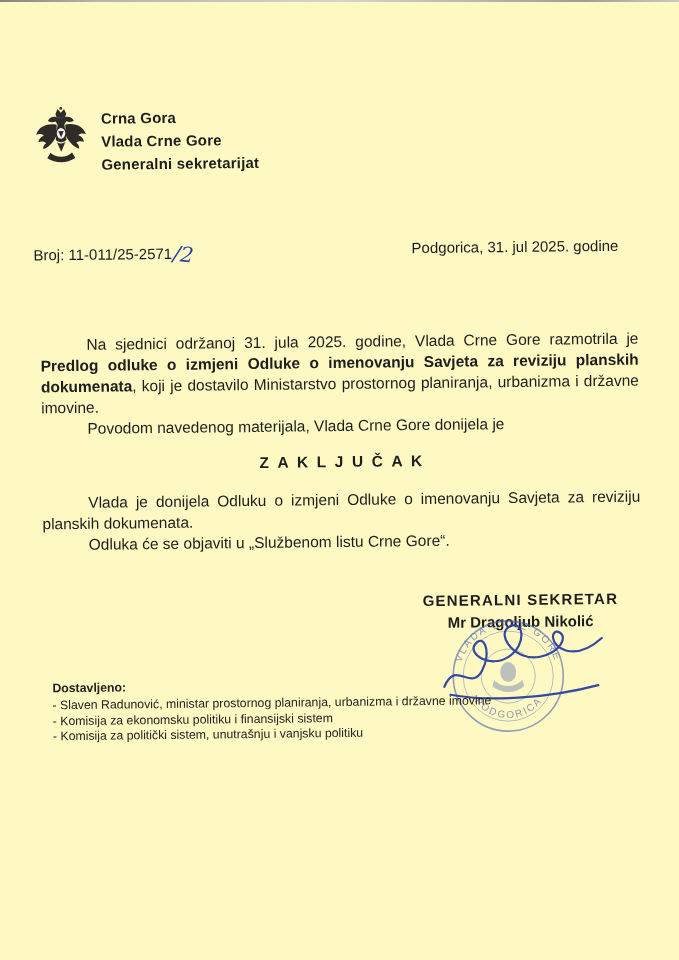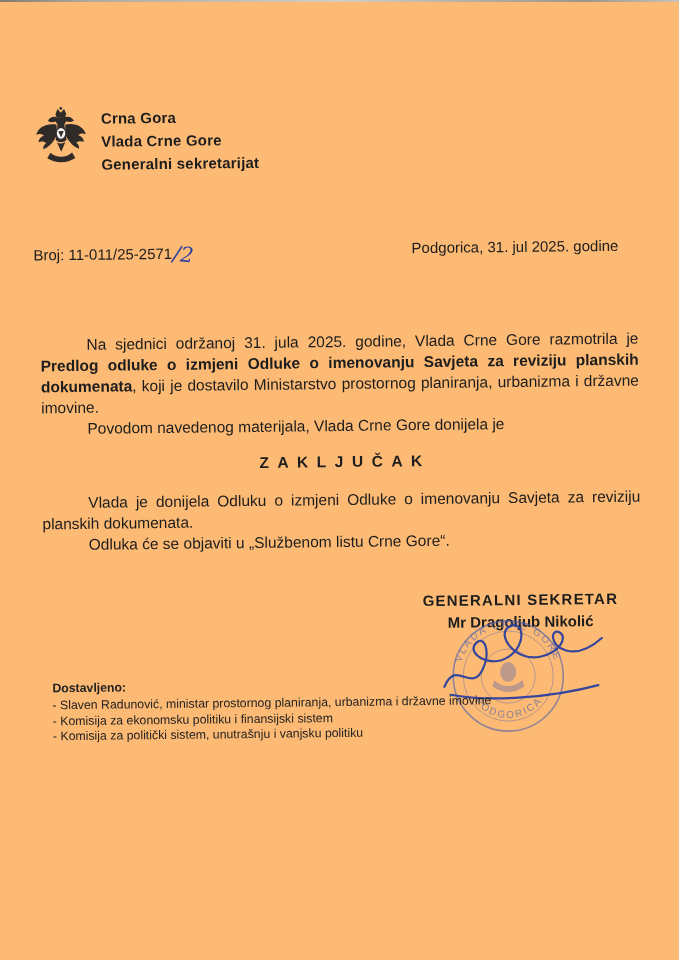--- a/index.html
+++ b/index.html
@@ -1,21 +1,21 @@
 <!DOCTYPE html>
 <html><head>
 <meta charset="utf-8">
 <style>
   * { margin:0; padding:0; box-sizing:border-box; }
   html, body { width:679px; height:960px; }
   body { background:#ededed; font-family:"Liberation Sans","DejaVu Sans",sans-serif; }
 
   .scan {
     position:relative; width:679px; height:960px;
-    background:#fdba74; overflow:hidden; color:#1d1d1d;
+    background:#fef9c3; overflow:hidden; color:#1d1d1d;
   }
   .scan-edge-top {
     position:absolute; top:0; left:0; right:0; height:2px;
     background:linear-gradient(90deg,#6f6f6f,#a7a7a7 14%,#cfcfcf 50%,#8d8d8d 86%,#c2c2c2);
     opacity:.85; z-index:5;
   }
 
   .tilt { position:absolute; inset:0; transform:rotate(-0.65deg); transform-origin:50% 50%; }
 
   

